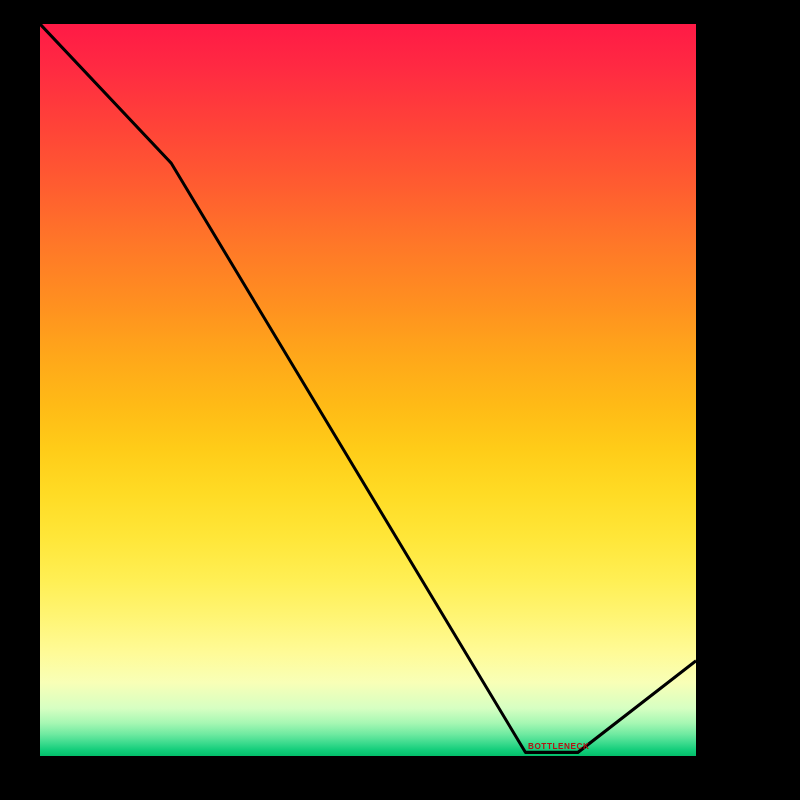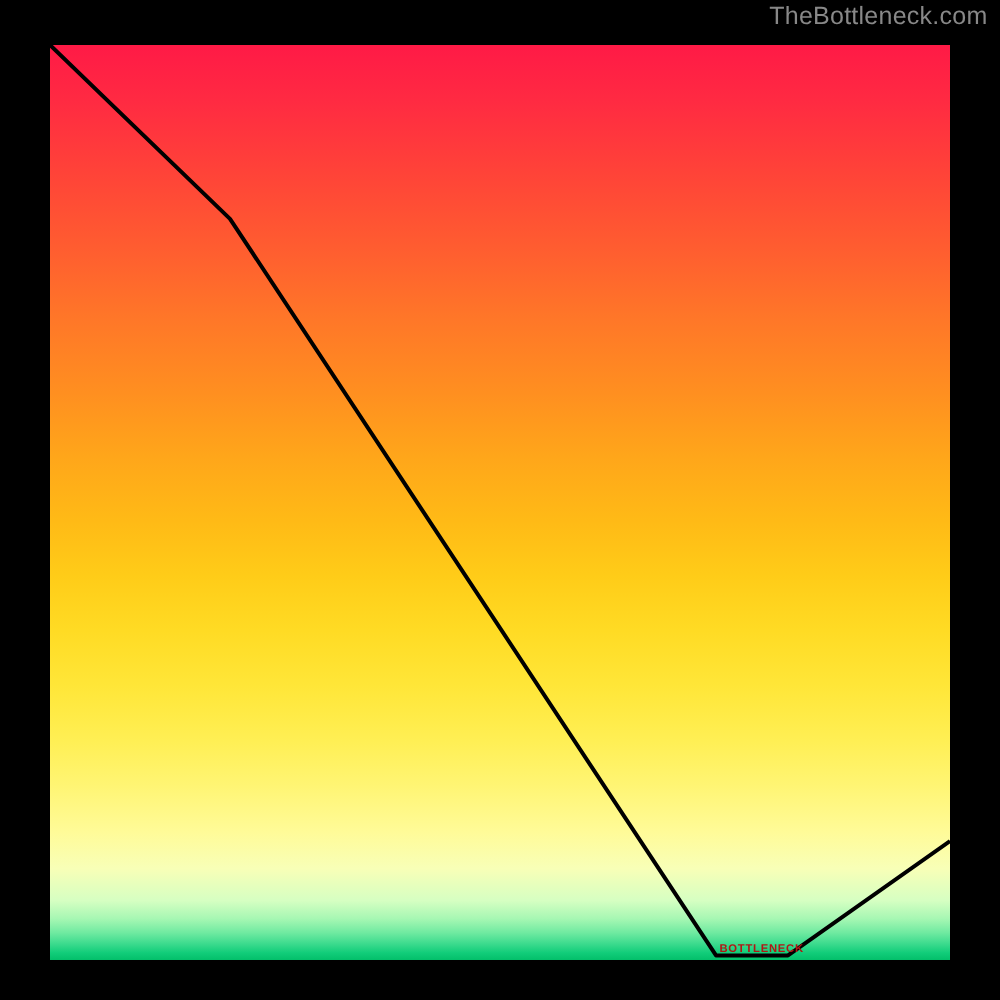--- a/index.html
+++ b/index.html
@@ -21,22 +21,22 @@
     top: 2px;
     right: 10px;
     color: #888;
     font-size: 20px;
     letter-spacing: 0.2px;
     font-weight: 400;
   }
   .plot {
     position: absolute;
     left: 40px;
-    top: 36px;
-    width: 720px;
+    top: 24px;
+    width: 656px;
     height: 732px;
   }
   .gradient {
     position: absolute;
     inset: 0;
     background: linear-gradient(
       to bottom,
       #ff1a46 0%,
       #ff2a42 6%,
       #ff4338 14%,
@@ -77,21 +77,20 @@
     font-size: 9px;
     font-weight: 900;
     letter-spacing: 0.6px;
   }
 </style>
 </head>
 <body>
 
 <div class="stage">
 
-  <div class="watermark">TheBottleneck.com</div>
 
   <div class="plot">
     <div class="gradient"></div>
 
     <svg viewBox="0 0 720 732" preserveAspectRatio="none">
       <path class="curve" d="M0.00 0.00 L144.00 139.08 L532.80 728.34 L590.40 728.34 L720.00 636.84"></path>
       <text class="bottom-label" x="535.6" y="725.3">BOTTLENECK</text>
     </svg>
   </div>
 

